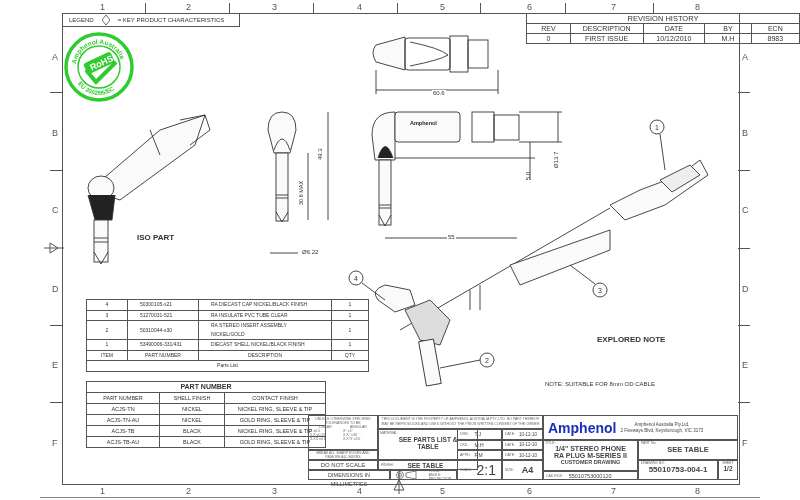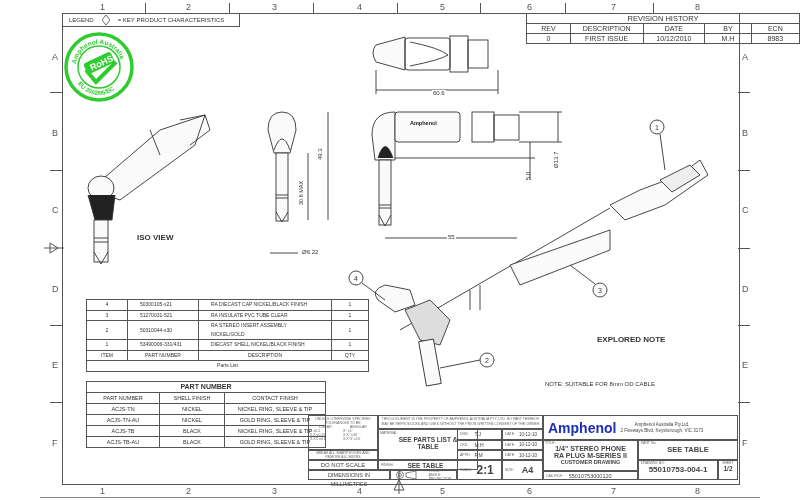--- a/index.html
+++ b/index.html
@@ -225,21 +225,21 @@
 </svg>
 <span class="abs" style="left:432px;top:90px;font-size:6px;background:#fff;padding:0 1px">60.6</span>
 <span class="abs" style="left:317px;top:160px;font-size:6px;background:#fff;transform:rotate(-90deg);transform-origin:left top">49.3</span>
 <span class="abs" style="left:298px;top:205px;font-size:5.5px;background:#fff;transform:rotate(-90deg);transform-origin:left top">30.6 MAX</span>
 <span class="abs" style="left:302px;top:249px;font-size:6px">Ø6.22</span>
 <span class="abs" style="left:525px;top:180px;font-size:6px;transform:rotate(-90deg);transform-origin:left top">5.0</span>
 <span class="abs" style="left:553px;top:168px;font-size:6px;background:#fff;transform:rotate(-90deg);transform-origin:left top">Ø13.7</span>
 <span class="abs" style="left:447px;top:234px;font-size:6px;background:#fff;padding:0 1px">55</span>
 <span class="abs" style="left:410px;top:120px;font-size:5.5px;font-weight:bold;color:#222">Amphenol</span>
 
-<span class="abs label" style="left:137px;top:233px">ISO VIEW</span>
+<span class="abs label" style="left:137px;top:233px">ISO PART</span>
 <span class="abs label" style="left:597px;top:335px">EXPLORED NOTE</span>
 <span class="abs" style="left:545px;top:381px;font-size:6px">NOTE: SUITABLE FOR 8mm OD CABLE</span>
 
 <table class="abs parts">
   <tbody>
       <tr>
     <td style="width:16px;text-align:center">4</td>
     <td style="width:46px">50300105-x21</td>
     <td style="width:108px">RA DIECAST CAP NICKEL/BLACK FINISH</td>
     <td style="width:12px;text-align:center">1</td>
@@ -367,21 +367,21 @@
   <div class="tb" style="left:502px;top:439.5px;width:41px;height:10.5px;display:flex;align-items:center;gap:4px;padding-left:2px">
     <span class="small">DATE:</span>
       <span style="font-size:4.5px">10-12-10</span>
   </div>
   <div class="tb" style="left:502px;top:450px;width:41px;height:10px;display:flex;align-items:center;gap:4px;padding-left:2px">
     <span class="small">DATE:</span>
       <span style="font-size:4.5px">10-12-10</span>
   </div>
   <div class="tb" style="left:457px;top:460px;width:45px;height:20px;display:flex;align-items:center;gap:4px;padding-left:2px">
     <span class="small">SCALE:</span>
-      <span style="font-size:12px;font-weight:bold">2:1</span>
+      <span style="font-size:14px;font-weight:normal">2:1</span>
   </div>
   <div class="tb" style="left:502px;top:460px;width:41px;height:20px;display:flex;align-items:center;gap:8px;padding-left:2px">
     <span class="small">SIZE:</span>
       <span style="font-size:9px;font-weight:bold">A4</span>
   </div>
 
   <div class="tb" style="left:543px;top:415px;width:195px;height:25px;display:flex;align-items:center;gap:4px;padding-left:4px">
     <span style="font-size:14px;font-weight:bold;color:#1a2fb8">Amphenol</span>
     <div style="font-size:4.5px;text-align:center;line-height:5.5px">
       <div>Amphenol Australia Pty.Ltd.</div>

